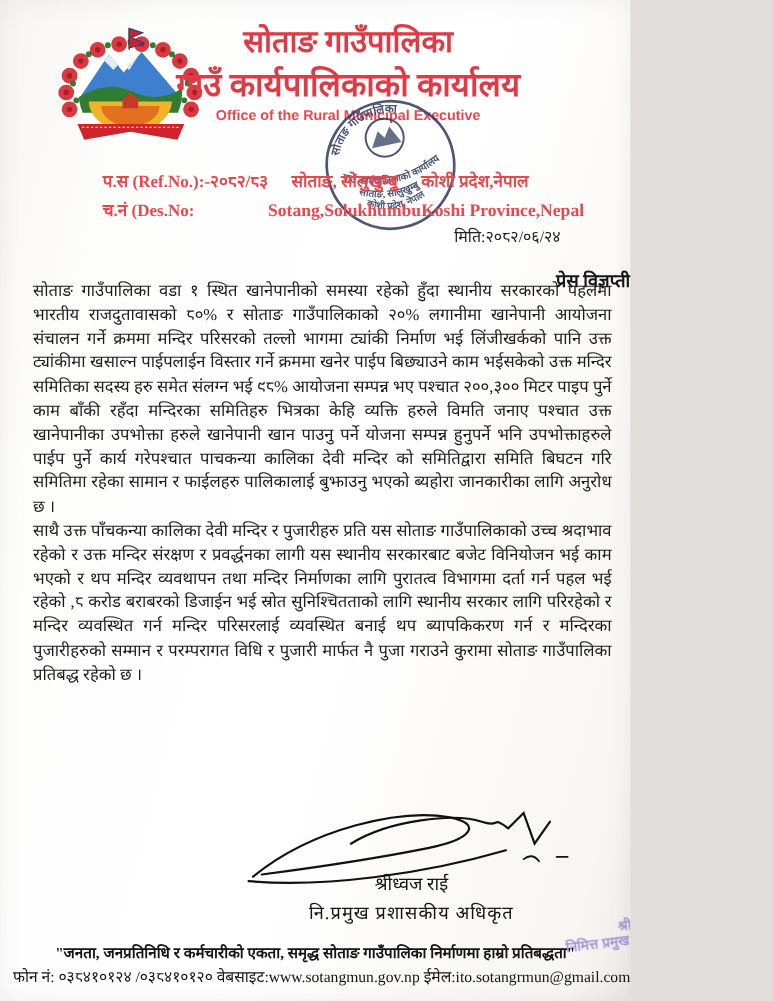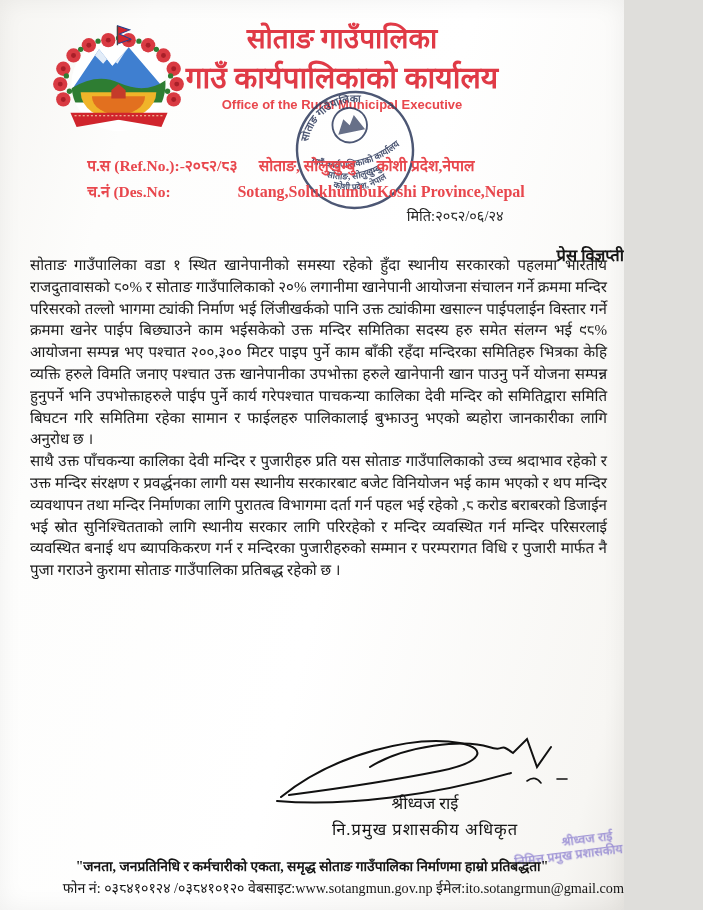--- a/index.html
+++ b/index.html
@@ -2,35 +2,35 @@
 <html lang="ne"><head>
 <meta charset="utf-8">
 <style>
   html,body{margin:0;padding:0;}
   body{
     width:703px;height:910px;
     background:#dfdedb;
     font-family:"Liberation Serif", serif;
   }
   .page{
-    position:relative;width:624px;height:910px;overflow:hidden;
+    position:relative;width:573px;height:910px;overflow:hidden;
     background:linear-gradient(105deg,#f6f5f2 0%,#fdfdfc 18%,#ffffff 55%,#f7f6f3 92%,#eceae6 100%);
     color:#1c1c1c;
     box-shadow:inset 0 0 24px rgba(0,0,0,0.06);
   }
   
   .logo{position:absolute;left:50px;top:24px;width:138px;height:112px;}
   .hdr{position:absolute;left:120px;right:60px;top:24px;text-align:center;line-height:1.05;}
   .hdr .np1{font-size:28px;font-weight:bold;color:#e03a46;}
   .hdr .en1{font-size:17px;font-weight:bold;color:#e8474d;font-family:"Liberation Sans",sans-serif;margin-top:5px;}
   .hdr .np2{font-size:30px;font-weight:bold;color:#e03a46;margin-top:9px;}
   .hdr .en2{font-size:13px;font-weight:bold;color:#e8474d;font-family:"Liberation Sans",sans-serif;margin-top:4px;}
   .round-stamp{position:absolute;left:291px;top:86px;width:128px;height:128px;transform:rotate(-12deg);opacity:.85;}
   
-  .meta{position:absolute;left:30px;top:158px;right:16px;display:flex;justify-content:center;}
+  .meta{position:absolute;left:30px;top:158px;right:16px;display:flex;justify-content:flex-end;}
   .meta .col{line-height:1.0;}
   .meta .red-np{color:#e8474d;font-size:15.5px;font-weight:bold;margin-bottom:10px;}
   .meta .red-en{color:#e8474d;font-size:16px;font-weight:bold;font-family:Liberation Serif, serif;}
   .meta .c2{text-align:center;}
   .meta .c3{text-align:left;padding-right:26px;}
   .meta .date{color:#222;font-size:14.5px;font-weight:normal;margin-top:9px;padding-left:30px;}
   
   .press-title{position:absolute;left:0;right:0;top:243px;text-align:right;
     font-size:16.5px;font-weight:bold;color:#171717;}
   

